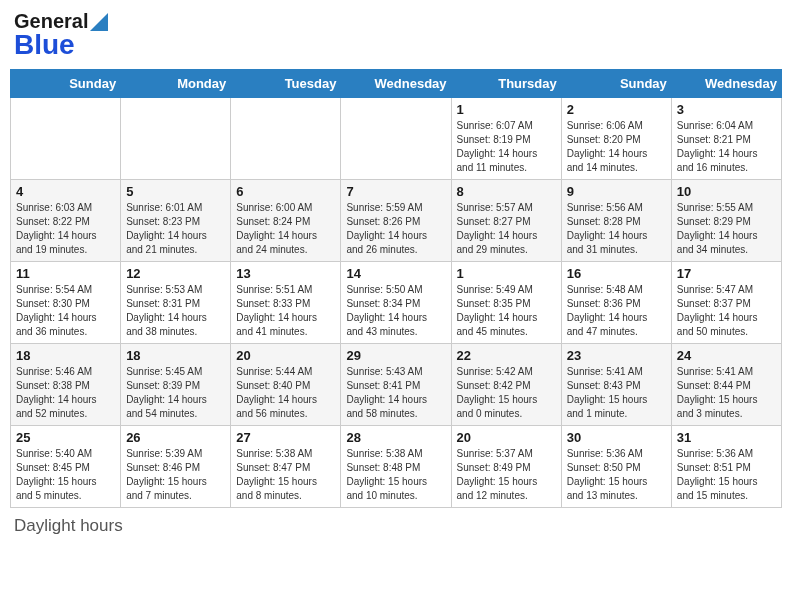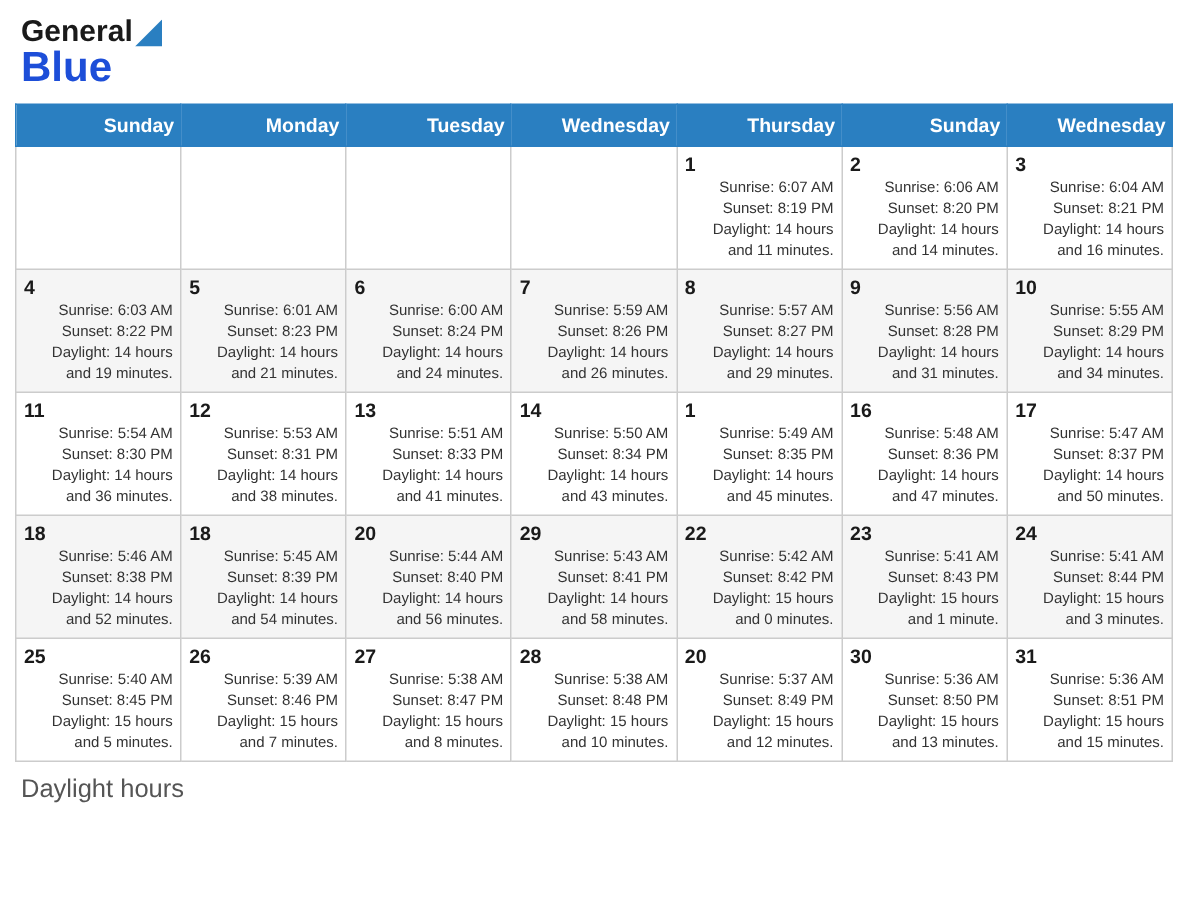--- a/index.html
+++ b/index.html
@@ -68,21 +68,20 @@
       font-size: 13px;
       font-weight: bold;
       color: #1a1a1a;
       display: block;
       margin-bottom: 2px;
     }
     .day-info {
       font-size: 10px;
       line-height: 1.4;
       color: #333;
-      text-align: right;
     }
     .empty-cell {
       background: #fff;
     }
     .footer-note {
       margin-top: 8px;
       font-size: 17px;
       color: #555;
       padding-left: 4px;
     }

